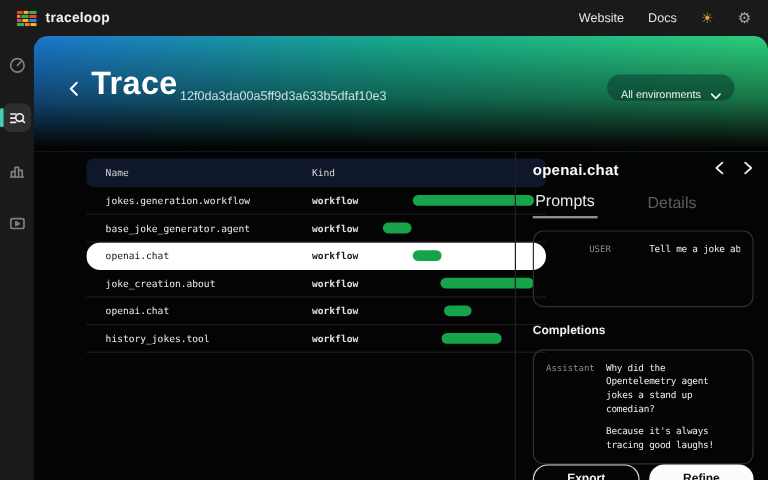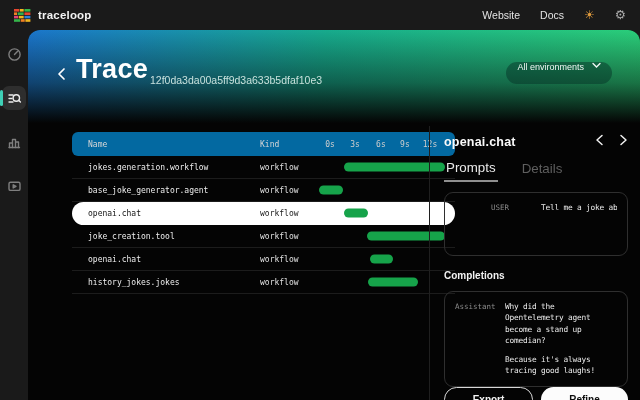--- a/index.html
+++ b/index.html
@@ -34,52 +34,52 @@
   .main { position:absolute; top:30px; left:28px; right:0; bottom:0;
           background:#040404; border-radius:12px 12px 0 0; overflow:hidden; }
   .hero { position:relative; height:96px;
           background:
             linear-gradient(to bottom, rgba(4,4,4,0) 0%, rgba(4,4,4,.45) 55%, #040404 97%),
             linear-gradient(97deg, #1b76cc 0%, #17ab8d 48%, #2bcf79 100%); }
   .back-btn { position:absolute; left:28px; top:36px; background:none; border:none; cursor:pointer; }
   .hero h1 { position:absolute; left:48px; top:24px; color:#fff; font-size:27px;
              font-weight:700; letter-spacing:.3px; }
   .trace-id { position:absolute; left:122px; top:44px; color:rgba(224,244,238,.88); font-size:10.5px; }
-  .env-pill { position:absolute; right:28px; top:32px; height:22px; display:flex; align-items:flex-start;
+  .env-pill { position:absolute; right:28px; top:32px; height:22px; display:flex; align-items:flex-end;
               gap:8px; padding:0 11px; border:none; border-radius:11px; cursor:pointer;
               background:rgba(5,45,35,.45); color:#eef7f3; font-size:9px; }
 
   
   .tracetable { position:absolute; left:44px; top:102px; width:383px; }
-  .t-head { display:flex; align-items:center; height:24px; background:#0369a1;
+  .t-head { display:flex; align-items:center; height:24px; background:#0f172a;
             border-radius:6px; padding:0 8px; color:#d6d6d6;
             font-family:"DejaVu Sans Mono", monospace; font-size:8px; }
   .col-name { flex:0 0 180px; padding-left:8px; }
   .col-kind { flex:0 0 58px; }
   .col-time { flex:1; position:relative; height:100%; }
   .tick { position:absolute; top:50%; transform:translate(-50%,-50%); color:#cdcdcd; }
   .t-row { position:relative; display:flex; align-items:center; height:23px;
            border-bottom:1px solid #1c1c1c; padding:0 8px; cursor:pointer;
            font-family:"DejaVu Sans Mono", monospace; font-size:8px; color:#ededed; }
-  .t-row .col-kind { color:#e0e0e0; }
+  .t-row .col-kind { color:#e0e0e0;font-weight:bold; }
   .t-row.selected { background:#ffffff; border-radius:12px; border-bottom-color:transparent;
                     color:#121212; }
   .t-row.selected .col-kind { color:#1a1a1a; }
   .bar { position:absolute; top:50%; transform:translateY(-50%); height:9px;
          border-radius:5px; background:#16a34a; }
 
   
   .detail { position:absolute; left:401px; top:96px; right:0; bottom:0;
             border-left:1px solid #1f1f1f; padding:8px 12px 14px 14px;
             display:flex; flex-direction:column; }
   .d-titlerow { display:flex; align-items:center; }
   .d-title { color:#fafafa; font-size:12.5px; font-weight:700; letter-spacing:.2px; }
   .d-nav { margin-left:auto; display:flex; gap:15px; }
   .d-nav button { background:none; border:none; cursor:pointer; }
-  .tabs { display:flex; gap:22px; margin-top:11px; font-size:9px; }
+  .tabs { display:flex; gap:40px; margin-top:11px; font-size:9px; }
   .tab { background:none; border:none; cursor:pointer; color:#5f5f5f; padding:0 2px 5px; }
   .tab.active { color:#e9e9e9; border-bottom:2px solid #8f8f8f; }
   .card { display:flex; gap:8px; border:1px solid #2f2f2f; border-radius:9px;
           padding:9px 10px; margin-top:10px; }
   .card .role { flex:0 0 42px; color:#8b8b8b; font-size:7.5px; padding-top:1px;
                 font-family:"DejaVu Sans Mono", monospace; }
   .card .msg { flex:1; color:#ececec; font-size:7.8px; line-height:1.45; overflow:hidden;
                font-family:"DejaVu Sans Mono", monospace; letter-spacing:-.2px; }
   .card.user { min-height:64px;padding-left:46px; }
   .card .msg .oneline { white-space:nowrap; }
@@ -171,27 +171,20 @@
         <svg width="9" height="7" viewBox="0 0 9 7" fill="none" stroke="#eef7f3" stroke-width="1.4" stroke-linecap="round">
             <polyline points="1,1.5 4.5,5 8,1.5"></polyline>
           </svg>
       </button>
     </section>
 
     <section class="tracetable">
       <div class="t-head">
         <span class="col-name">Name</span>
         <span class="col-kind">Kind</span>
-        <span class="col-time">
-          <span class="tick" style="left: 9.3%;">0s</span>
-          <span class="tick" style="left: 28.7%;">3s</span>
-          <span class="tick" style="left: 48.8%;">6s</span>
-          <span class="tick" style="left: 67.4%;">9s</span>
-          <span class="tick" style="left: 86.8%;">12s</span>
-        </span>
       </div>
 
       <div class="t-row">
         <span class="col-name">jokes.generation.workflow</span>
         <span class="col-kind">workflow</span>
         <span class="col-time">
             <span class="bar" style="left: 20.2%; width: 78.3%;"></span>
           </span>
       </div>
       <div class="t-row">
@@ -202,35 +195,35 @@
           </span>
       </div>
       <div class="t-row selected">
         <span class="col-name">openai.chat</span>
         <span class="col-kind">workflow</span>
         <span class="col-time">
             <span class="bar" style="left: 20.2%; width: 18.6%;"></span>
           </span>
       </div>
       <div class="t-row">
-        <span class="col-name">joke_creation.tool</span>
+        <span class="col-name">joke_creation.about</span>
         <span class="col-kind">workflow</span>
         <span class="col-time">
             <span class="bar" style="left: 38%; width: 60.5%;"></span>
           </span>
       </div>
       <div class="t-row">
         <span class="col-name">openai.chat</span>
         <span class="col-kind">workflow</span>
         <span class="col-time">
             <span class="bar" style="left: 40.3%; width: 17.8%;"></span>
           </span>
       </div>
       <div class="t-row">
-        <span class="col-name">history_jokes.jokes</span>
+        <span class="col-name">history_jokes.tool</span>
         <span class="col-kind">workflow</span>
         <span class="col-time">
             <span class="bar" style="left: 38.8%; width: 38.8%;"></span>
           </span>
       </div>
     </section>
 
     <aside class="detail">
       <div class="d-titlerow">
         <h2 class="d-title">openai.chat</h2>
@@ -256,21 +249,21 @@
       <div class="card user">
         <span class="role">USER</span>
         <div class="msg"><span class="oneline">Tell me a joke about opentelemetry</span></div>
       </div>
 
       <div class="comp-head">Completions</div>
 
       <div class="card">
         <span class="role">Assistant</span>
         <div class="msg">
-          <p>Why did the Opentelemetry agent become a stand up comedian?</p>
+          <p>Why did the Opentelemetry agent jokes a stand up comedian?</p>
           <p>Because it's always tracing good laughs!</p>
         </div>
       </div>
 
       <div class="actions">
         <button class="btn-export">Export</button>
         <button class="btn-refine">Refine</button>
       </div>
     </aside>
 

